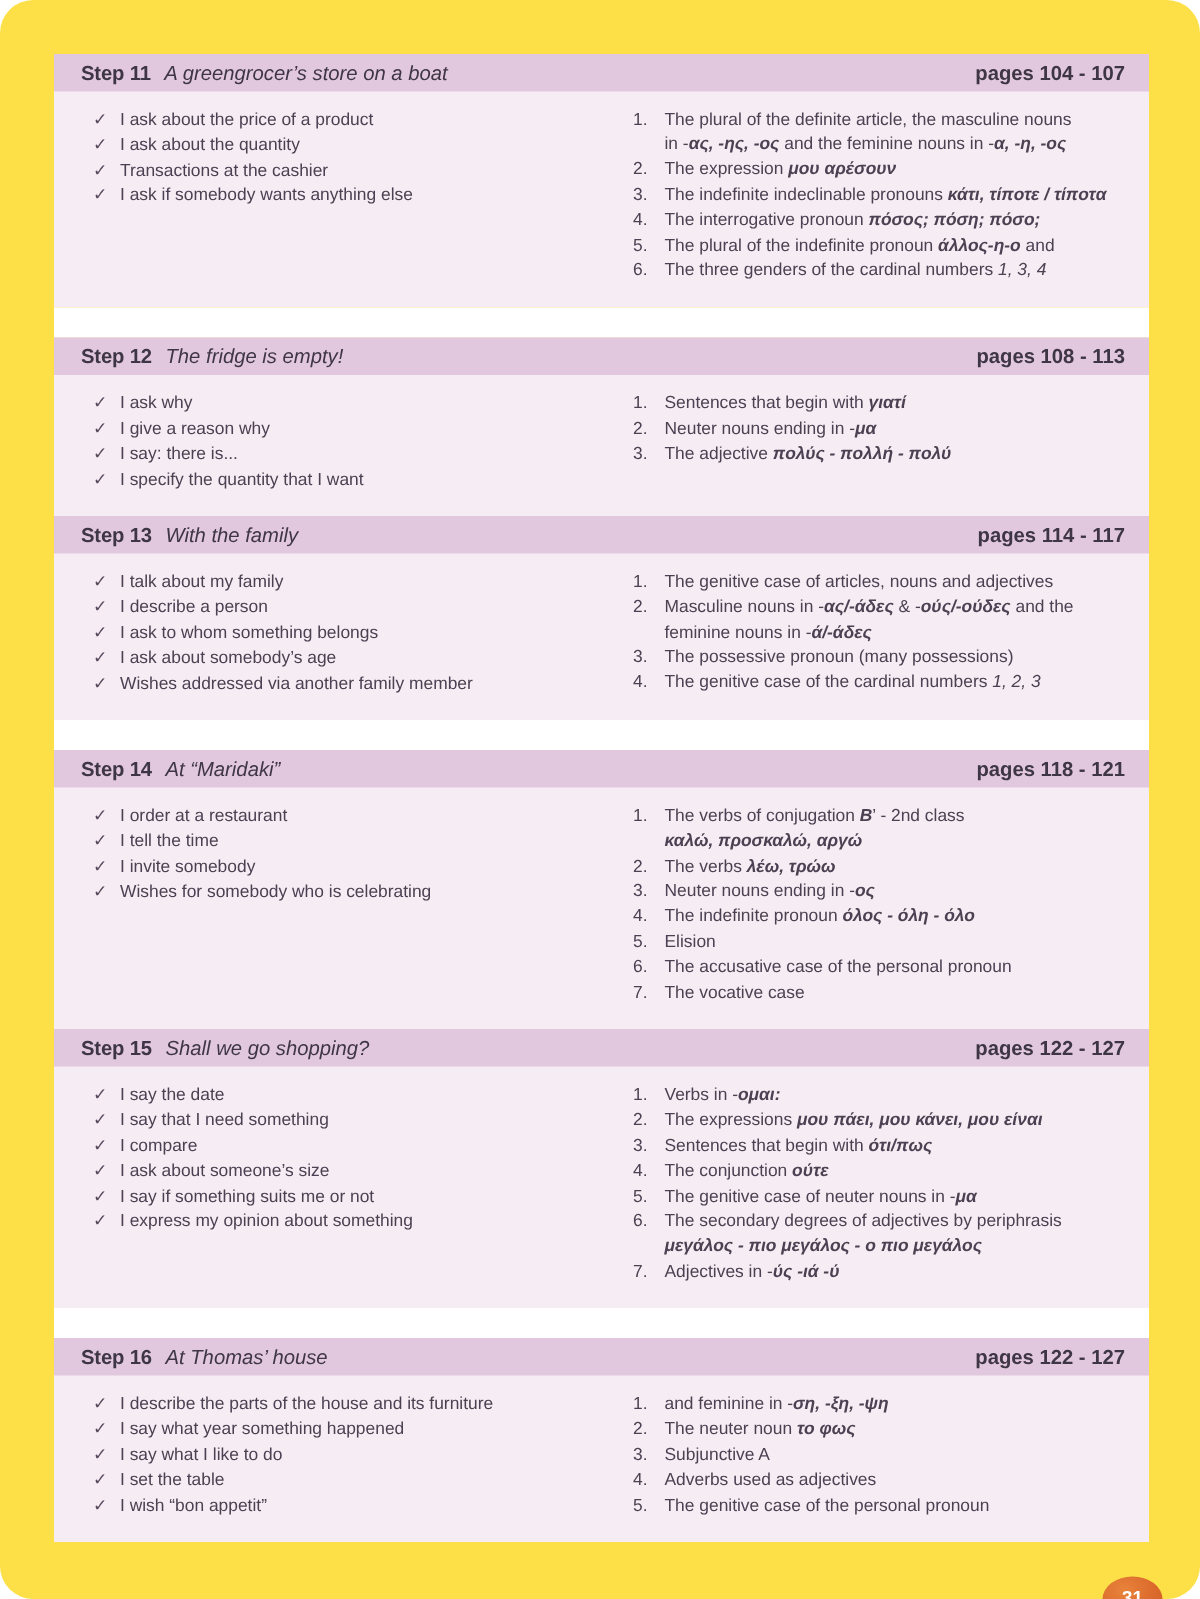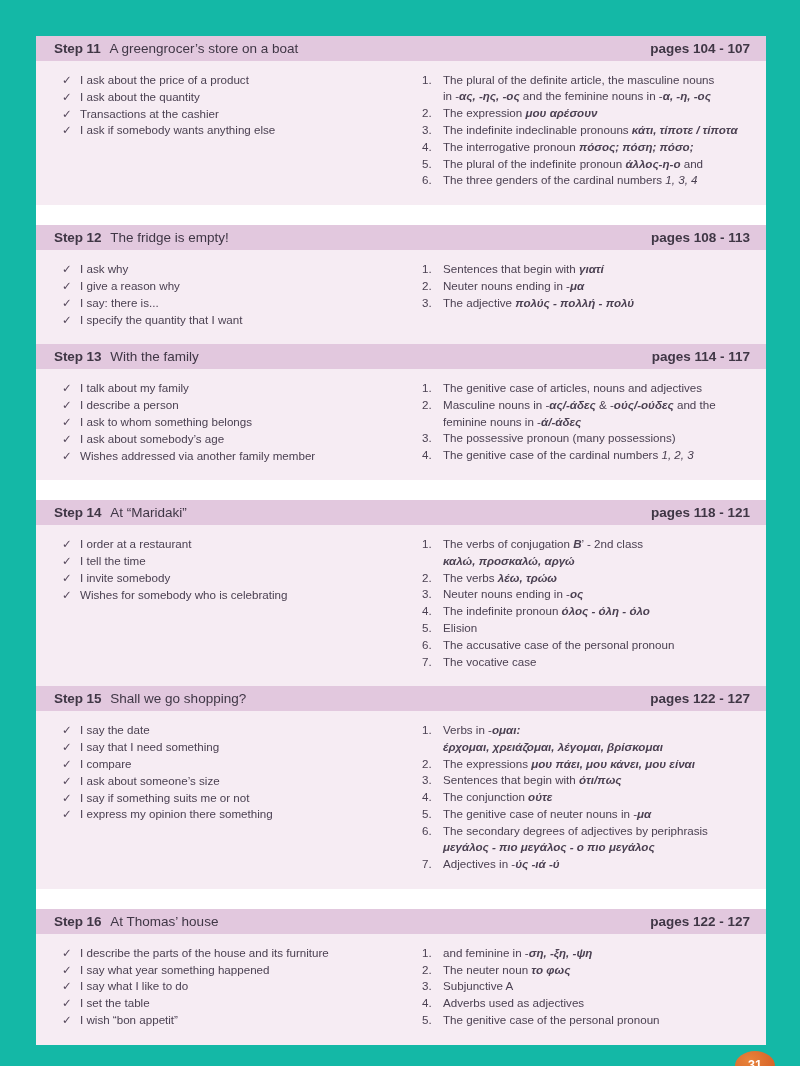--- a/index.html
+++ b/index.html
@@ -13,21 +13,22 @@
     position: relative;
     font-family: "Liberation Sans", sans-serif;
     color: #4a4050;
     overflow: hidden;
   }
   .page {
     position: absolute;
     left: 0; top: 0;
     width: 800px;
     height: 1066px;
-    background: #14b8a6;
+    background: #fde047;
+    border-radius: 22px;
   }
   .content {
     position: absolute;
     left: 36px;
     top: 36px;
     width: 730px;
   }
 
   
   .step-block {
@@ -49,20 +50,21 @@
     box-sizing: border-box;
   }
   .step-header .step-label {
     font-weight: bold;
     font-size: 13.5px;
     color: #3f3645;
     letter-spacing: -0.1px;
     white-space: nowrap;
   }
   .step-header .step-title {
+    font-style: italic;
     font-size: 13.5px;
     color: #3f3645;
     margin-left: 9px;
     white-space: nowrap;
   }
   .step-header .step-pages {
     margin-left: auto;
     font-weight: bold;
     font-size: 13.5px;
     color: #3f3645;
@@ -467,31 +469,30 @@
               <li>
                 <span class="tick">✓</span>
                 <span class="ctext">I ask about someone’s size</span>
               </li>
               <li>
                 <span class="tick">✓</span>
                 <span class="ctext">I say if something suits me or not</span>
               </li>
               <li>
                 <span class="tick">✓</span>
-                <span class="ctext">I express my opinion there something</span>
+                <span class="ctext">I express my opinion about something</span>
               </li>
             </ul>
           </div>
           <div class="col-right">
             <ol class="num-list">
               <li>
                 <span class="num">1.</span>
                 <span class="ntext">
                   <span class="ln2">Verbs in -<span class="gk">ομαι:</span></span>
-                  <span class="ln2"><span class="gk">έρχομαι, χρειάζομαι, λέγομαι, βρίσκομαι</span></span>
                 </span>
               </li>
               <li>
                 <span class="num">2.</span>
                 <span class="ntext">
                   <span class="ln2">The expressions <span class="gk">μου πάει, μου κάνει, μου είναι</span></span>
                 </span>
               </li>
               <li>
                 <span class="num">3.</span>

